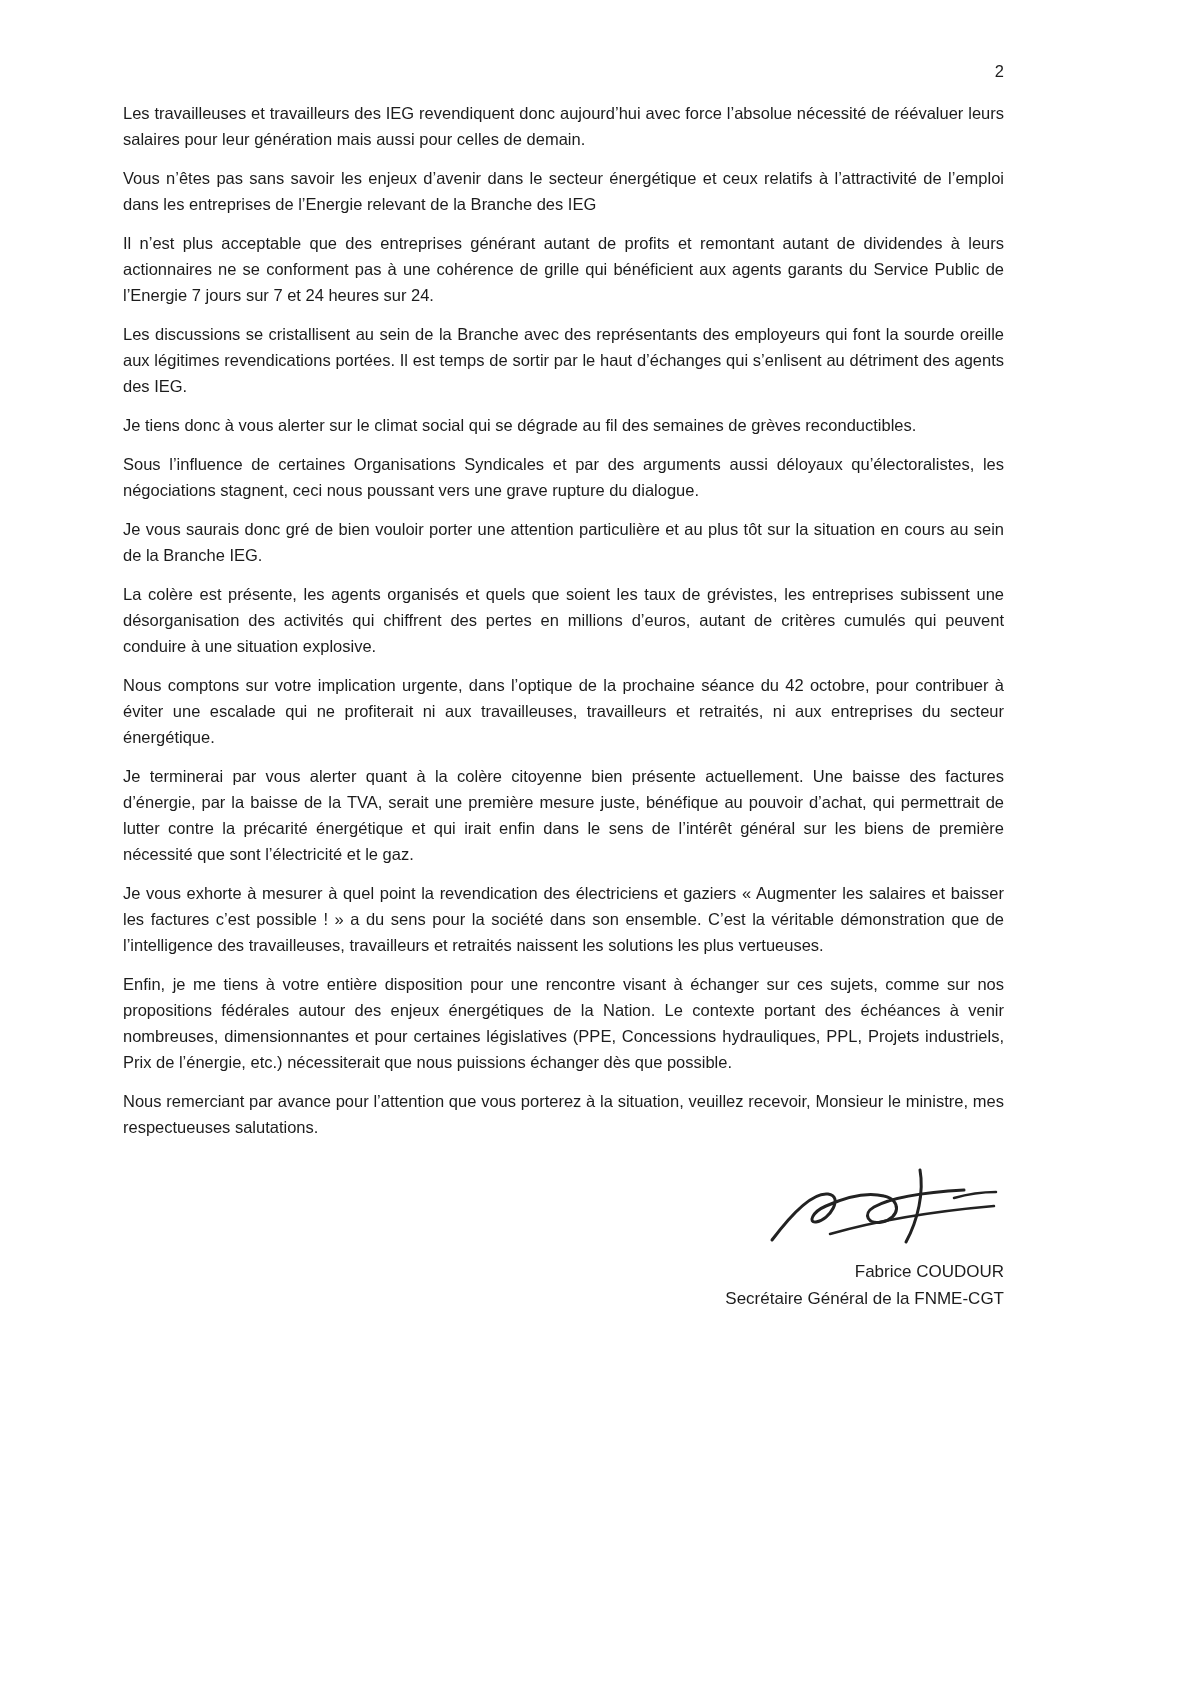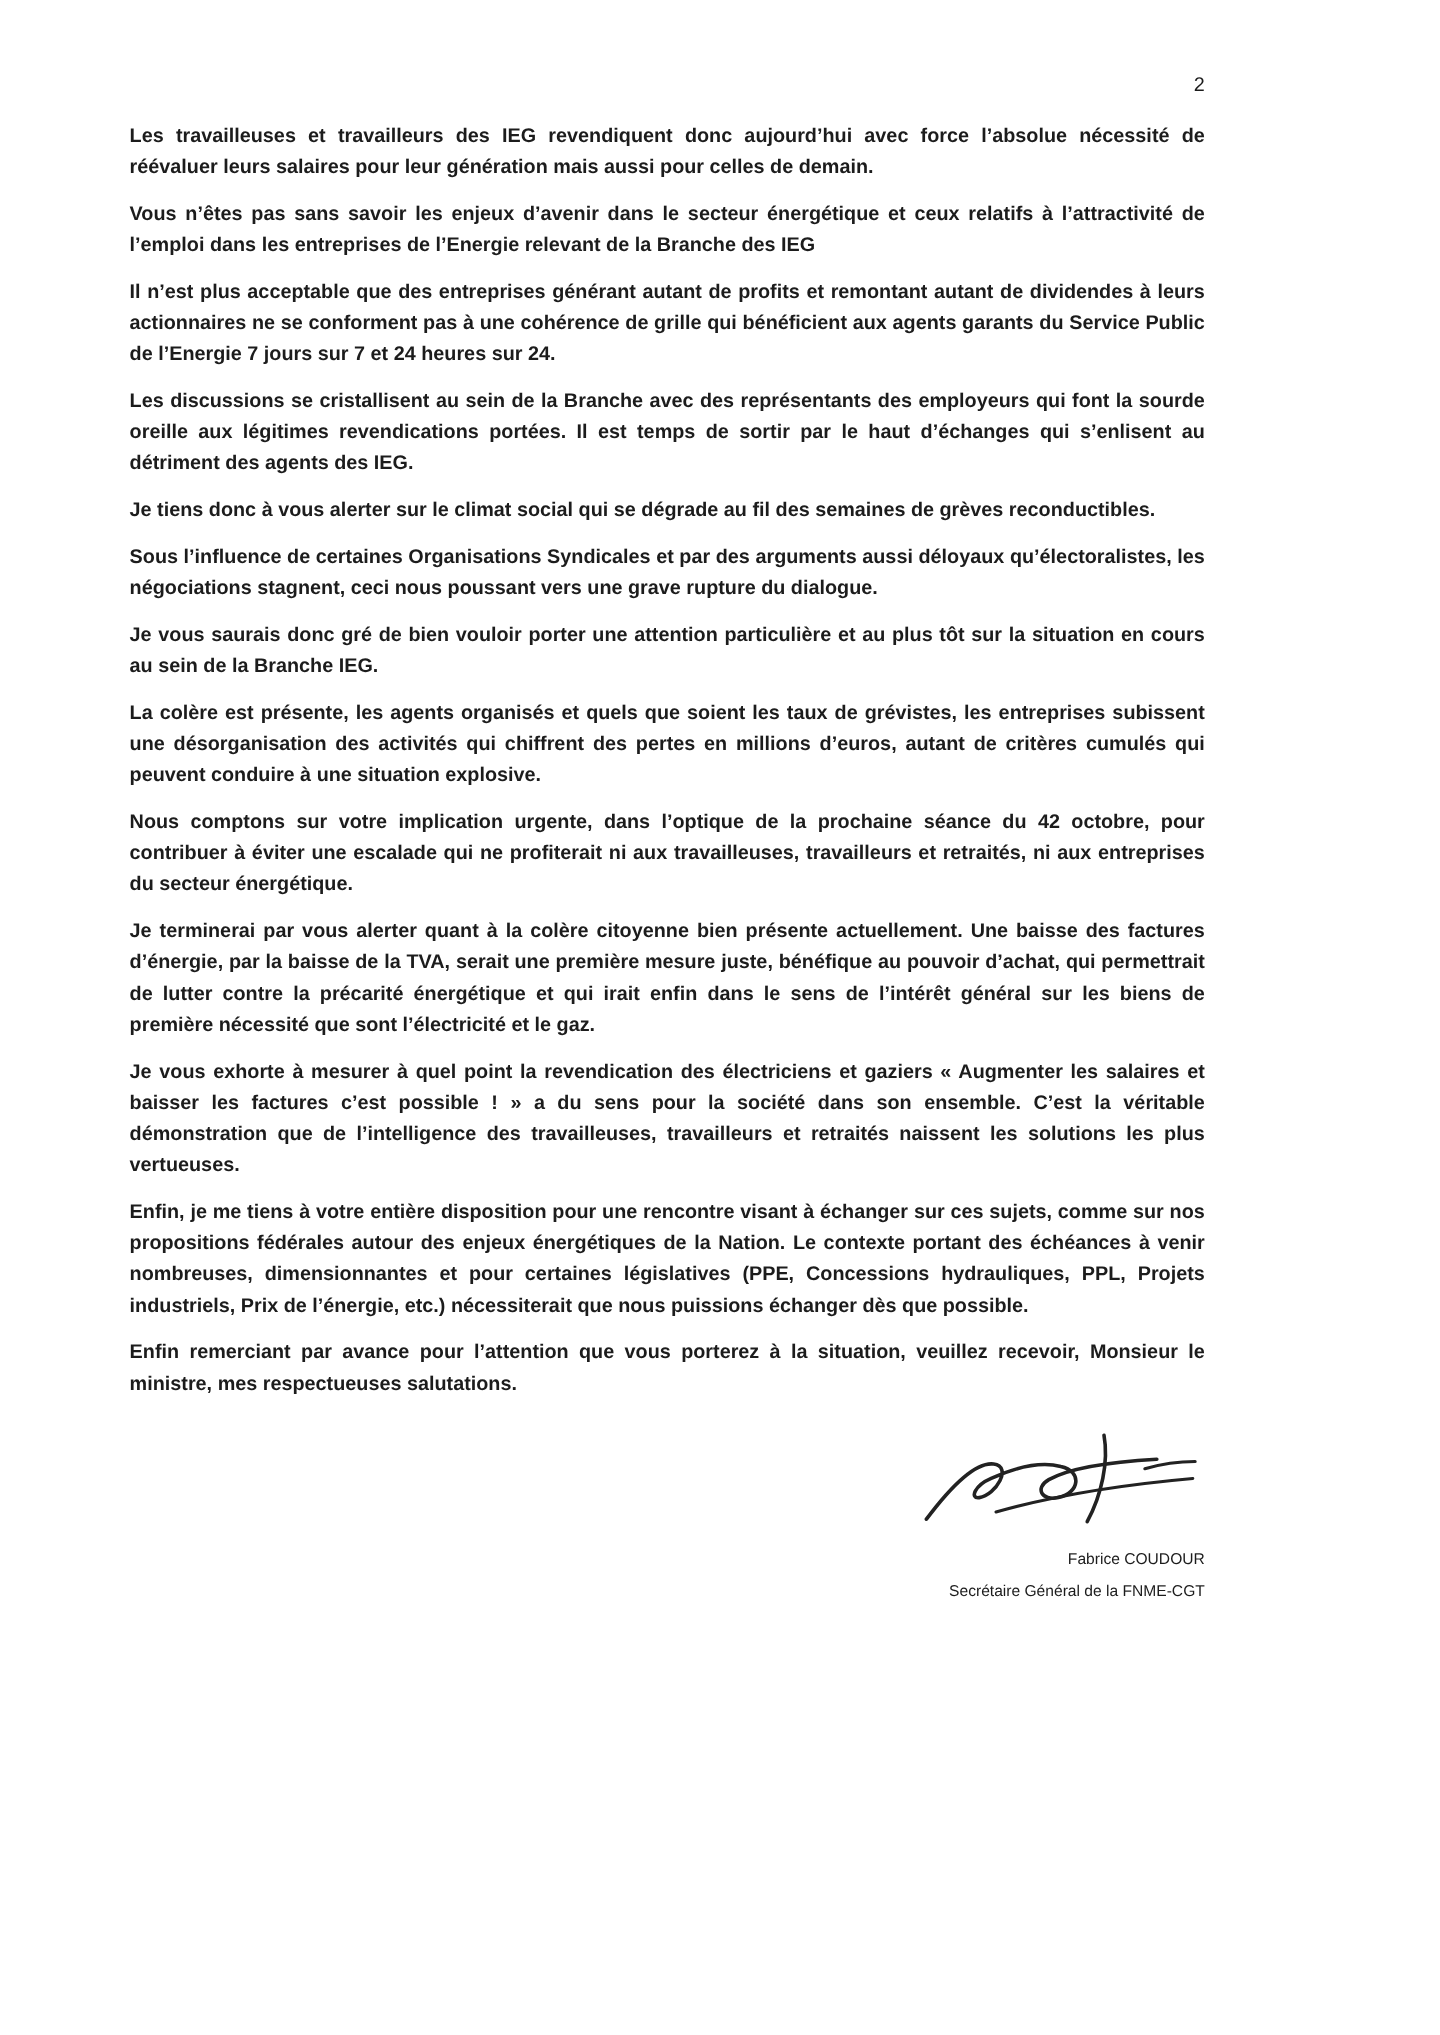--- a/index.html
+++ b/index.html
@@ -20,36 +20,35 @@
   }
   .page-number {
     text-align: right;
     font-size: 16.5px;
     line-height: 26px;
     margin-bottom: 16px;
   }
   .body-text p {
     font-size: 16.5px;
     line-height: 26px;
-    margin: 0 0 13px 1px;
+    margin: 0 0 13px 16px;
     text-align: justify;
     text-justify: inter-word;
-    font-weight: bold;
   }
   .signature-block {
     margin-top: 22px;
     text-align: right;
   }
   .signature-scribble {
     display: inline-block;
     margin-right: 4px;
   }
   .signer {
     text-align: right;
-    font-size: 13px;
+    font-size: 17px;
     line-height: 27px;
     margin-top: 6px;
   }
   .signer div {
     white-space: nowrap;
   }
 </style>
 </head>
 <body>
 
@@ -63,21 +62,21 @@
     <p>Il n’est plus acceptable que des entreprises générant autant de profits et remontant autant de dividendes à leurs actionnaires ne se conforment pas à une cohérence de grille qui bénéficient aux agents garants du Service Public de l’Energie 7 jours sur 7 et 24 heures sur 24.</p>
     <p>Les discussions se cristallisent au sein de la Branche avec des représentants des employeurs qui font la sourde oreille aux légitimes revendications portées. Il est temps de sortir par le haut d’échanges qui s’enlisent au détriment des agents des IEG.</p>
     <p>Je tiens donc à vous alerter sur le climat social qui se dégrade au fil des semaines de grèves reconductibles.</p>
     <p>Sous l’influence de certaines Organisations Syndicales et par des arguments aussi déloyaux qu’électoralistes, les négociations stagnent, ceci nous poussant vers une grave rupture du dialogue.</p>
     <p>Je vous saurais donc gré de bien vouloir porter une attention particulière et au plus tôt sur la situation en cours au sein de la Branche IEG.</p>
     <p>La colère est présente, les agents organisés et quels que soient les taux de grévistes, les entreprises subissent une désorganisation des activités qui chiffrent des pertes en millions d’euros, autant de critères cumulés qui peuvent conduire à une situation explosive.</p>
     <p>Nous comptons sur votre implication urgente, dans l’optique de la prochaine séance du 42 octobre, pour contribuer à éviter une escalade qui ne profiterait ni aux travailleuses, travailleurs et retraités, ni aux entreprises du secteur énergétique.</p>
     <p>Je terminerai par vous alerter quant à la colère citoyenne bien présente actuellement. Une baisse des factures d’énergie, par la baisse de la TVA, serait une première mesure juste, bénéfique au pouvoir d’achat, qui permettrait de lutter contre la précarité énergétique et qui irait enfin dans le sens de l’intérêt général sur les biens de première nécessité que sont l’électricité et le gaz.</p>
     <p>Je vous exhorte à mesurer à quel point la revendication des électriciens et gaziers « Augmenter les salaires et baisser les factures c’est possible ! » a du sens pour la société dans son ensemble. C’est la véritable démonstration que de l’intelligence des travailleuses, travailleurs et retraités naissent les solutions les plus vertueuses.</p>
     <p>Enfin, je me tiens à votre entière disposition pour une rencontre visant à échanger sur ces sujets, comme sur nos propositions fédérales autour des enjeux énergétiques de la Nation. Le contexte portant des échéances à venir nombreuses, dimensionnantes et pour certaines législatives (PPE, Concessions hydrauliques, PPL, Projets industriels, Prix de l’énergie, etc.) nécessiterait que nous puissions échanger dès que possible.</p>
-    <p>Enfin remerciant par avance pour l’attention que vous porterez à la situation, veuillez recevoir, Monsieur le ministre, mes respectueuses salutations.</p>
+    <p>Nous remerciant par avance pour l’attention que vous porterez à la situation, veuillez recevoir, Monsieur le ministre, mes respectueuses salutations.</p>
   </div>
 
   <div class="signature-block">
     <span class="signature-scribble">
       <svg width="232" height="86" viewBox="0 0 232 86" fill="none" xmlns="http://www.w3.org/2000/svg" aria-hidden="true">
         <path d="M4,78 C22,54 44,30 60,32 C76,34 62,58 48,60 C40,61 44,50 58,44 C80,34 100,30 116,34 C134,38 132,56 114,60 C100,63 94,52 106,45 C124,35 160,30 196,28" stroke="#222222" stroke-width="3" stroke-linecap="round" fill="none"></path>
         <path d="M152,8 C156,30 150,58 138,80" stroke="#222222" stroke-width="3" stroke-linecap="round" fill="none"></path>
         <path d="M62,72 C104,60 158,50 226,44" stroke="#222222" stroke-width="2.5" stroke-linecap="round" fill="none"></path>
         <path d="M186,36 C200,32 216,30 228,30" stroke="#222222" stroke-width="2.5" stroke-linecap="round" fill="none"></path>
       </svg>

